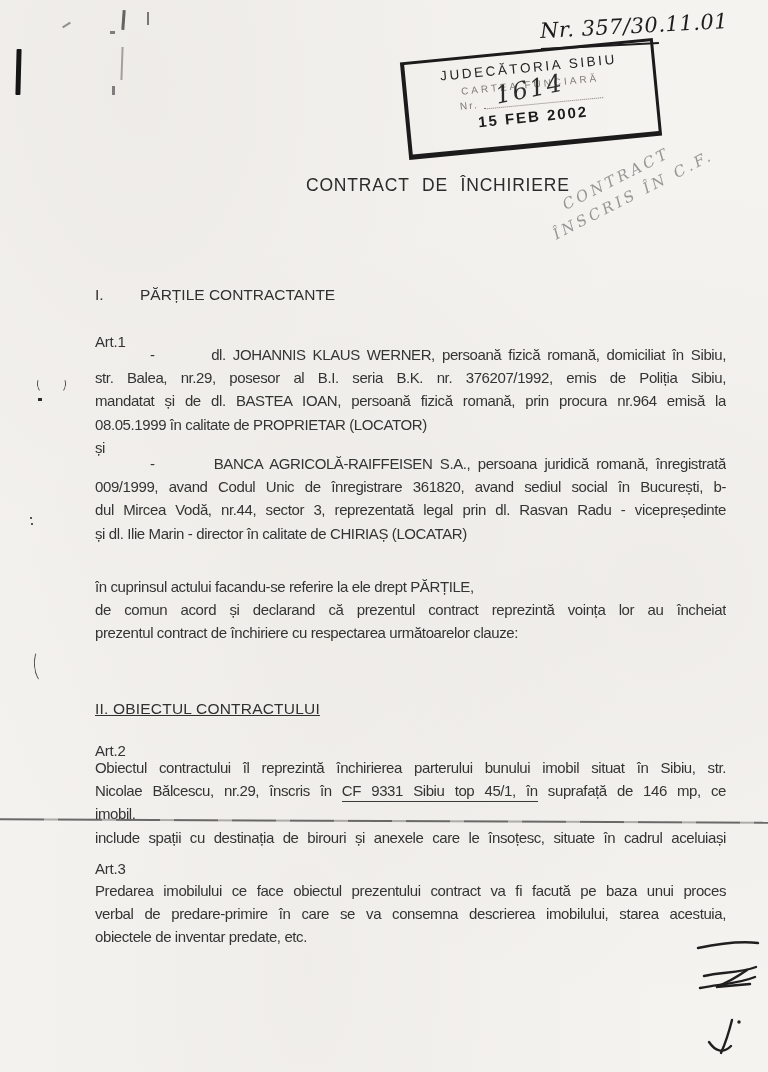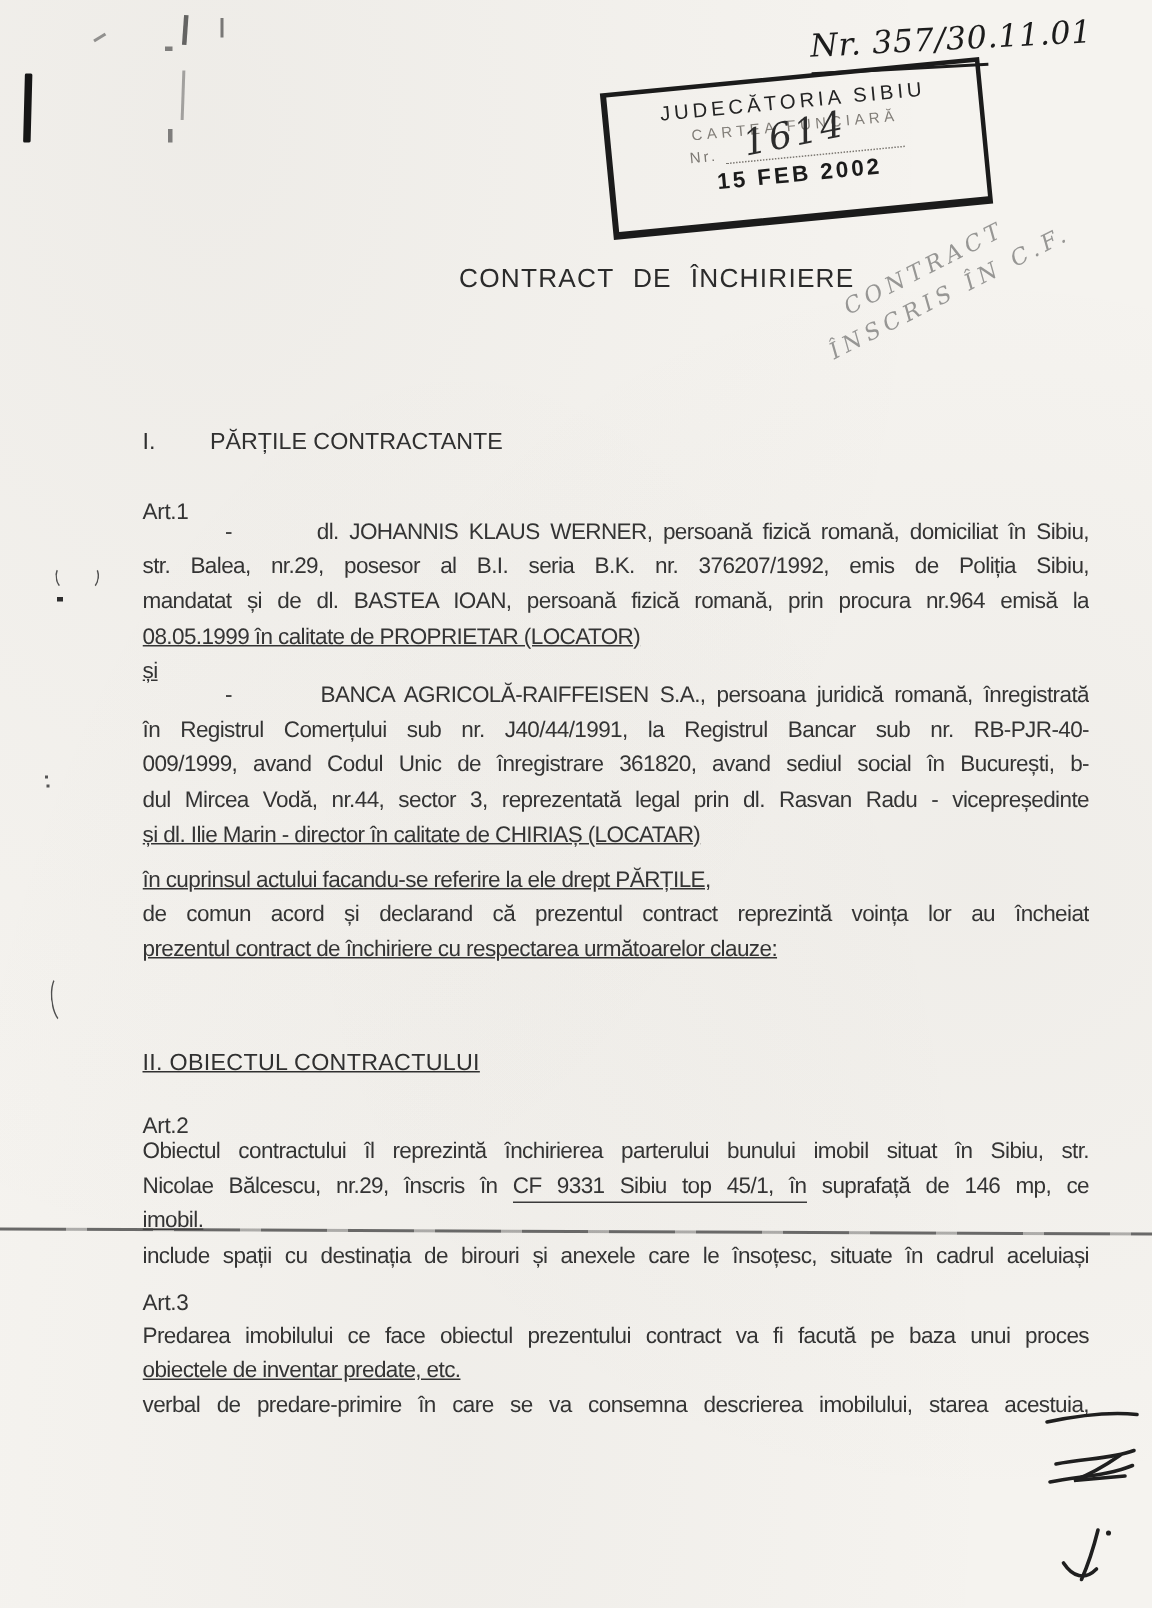--- a/index.html
+++ b/index.html
@@ -11,21 +11,21 @@
       radial-gradient(ellipse at 40% 90%, rgba(110,105,95,0.04), transparent 55%),
       #f5f3ef;
     overflow:hidden;
     font-family:"Liberation Sans", sans-serif;
     color:#343434;
   }
   
   .textblock { position:absolute; left:95px; width:631px; font-size:15px;
                letter-spacing:-0.4px; line-height:23.2px; text-align:left; }
   .tline { text-align:justify; text-align-last:justify; height:23.2px; overflow:hidden; }
-  .tline.left { text-align-last:left;text-decoration:underline; }
+  .tline.left { text-align-last:left; }
   .tline.indent { text-indent:55px; }
   .label { font-size:15px; letter-spacing:-0.2px; }
   .heading { font-size:15.5px; letter-spacing:0.2px; color:#303030;text-decoration:underline; }
   .sec1head { position:absolute; left:95px; top:286px; font-size:15.5px; color:#303030; }
   .sec1head .secnum { display:inline-block; width:45px; }
   .title { position:absolute; left:306px; top:175px; font-size:17.5px; letter-spacing:0.8px;
            word-spacing:7px; color:#2b2b2b; }
   .uline { border-bottom:1.7px solid #3a3a3a; padding-bottom:2px; }
   
   .foldline { position:absolute; left:0; top:820px; width:768px; height:1.8px; opacity:.8;
@@ -116,21 +116,20 @@
     <div class="tline">mandatat și de dl. BASTEA IOAN, persoană fizică romană, prin procura nr.964 emisă la</div>
     <div class="tline left">08.05.1999 în calitate de PROPRIETAR (LOCATOR)</div>
   </div>
 
   <div class="textblock" style="top:436px">
     <div class="tline left">și</div>
   </div>
 
   <div class="textblock" style="top:452px">
     <div class="tline indent">-&nbsp;&nbsp;&nbsp;&nbsp;&nbsp;&nbsp;&nbsp;&nbsp;BANCA AGRICOLĂ-RAIFFEISEN S.A., persoana juridică romană, înregistrată</div>
-    <div class="tline">în Registrul Comerțului sub nr. J40/44/1991, la Registrul Bancar sub nr. RB-PJR-40-</div>
     <div class="tline">009/1999, avand Codul Unic de înregistrare 361820, avand sediul social în București, b-</div>
     <div class="tline">dul Mircea Vodă, nr.44, sector 3, reprezentată legal prin dl. Rasvan Radu - vicepreședinte</div>
     <div class="tline left">și dl. Ilie Marin - director  în calitate de CHIRIAȘ (LOCATAR)</div>
   </div>
 
   <div class="textblock" style="top:575px">
     <div class="tline left">în cuprinsul actului facandu-se referire la ele drept PĂRȚILE,</div>
     <div class="tline">de comun acord și declarand că prezentul contract reprezintă voința lor au încheiat</div>
     <div class="tline left">prezentul contract de închiriere cu respectarea următoarelor clauze:</div>
   </div>
@@ -147,22 +146,22 @@
     <div class="tline left">imobil.</div>
     <div class="tline">include spații cu destinația de birouri și anexele care le însoțesc, situate în cadrul aceluiași</div>
   </div>
 
   <div class="foldline"></div>
 
   <div class="textblock label" style="top:857px">Art.3</div>
 
   <div class="textblock" style="top:879px">
     <div class="tline">Predarea imobilului ce face obiectul prezentului contract va fi facută pe baza unui proces</div>
+    <div class="tline">verbal de predare-primire în care se va consemna descrierea imobilului, starea acestuia,</div>
     <div class="tline left">obiectele de inventar predate, etc.</div>
-    <div class="tline">verbal de predare-primire în care se va consemna descrierea imobilului, starea acestuia,</div>
   </div>
 
   <svg class="scribbles" width="112" height="140" viewBox="0 0 112 140">
     <g stroke="#1f1f1f" stroke-width="2.4" fill="none" stroke-linecap="round">
       <path d="M46,16 C65,12 88,9 106,11"></path>
       <path d="M52,44 C70,40 88,41 104,35"></path>
       <path d="M48,56 C68,52 86,52 103,45"></path>
       <path d="M95,38 C82,47 72,52 64,55 L98,52"></path>
       <path d="M80,88 C77,100 73,112 69,121"></path>
       <path d="M57,110 C63,119 71,122 79,114"></path>

